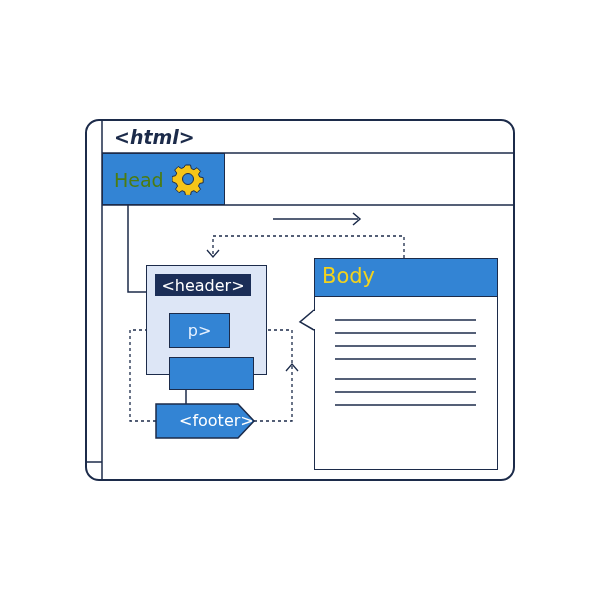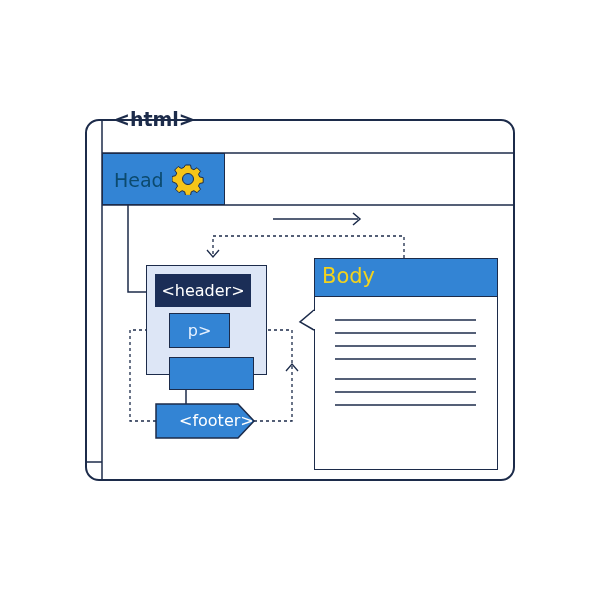--- a/index.html
+++ b/index.html
@@ -6,34 +6,34 @@
   body {
     width: 600px; height: 600px; background: #ffffff; position: relative; overflow: hidden;
     font-family: "DejaVu Sans", "Liberation Sans", sans-serif;
   }
   .abs { position: absolute; box-sizing: border-box; }
   .window {
     left: 85px; top: 119px; width: 430px; height: 362px;
     border: 2px solid #1c2b4a; border-radius: 14px; background: #fff;
   }
   .html-label {
-    left: 114px; top: 108px; font-size: 19px; font-weight: bold; color: #1c2b4a;
+    left: 114px; top: 126px; font-size: 19px; font-weight: bold; color: #1c2b4a; font-style: italic;
   }
   .head-bar {
     left: 102px; top: 153px; width: 123px; height: 52px; background: #3384d4;
     border: 1px solid #1c2b4a;
   }
-  .head-label { left: 114px; top: 169px; font-size: 19px; color: #0c4a6e; }
+  .head-label { left: 114px; top: 169px; font-size: 19px; color: #4d7c0f; }
   .gear { left: 172px; top: 163px; width: 32px; height: 32px; }
   .header-group {
     left: 146px; top: 265px; width: 121px; height: 110px;
     background: #dde6f6; border: 1.5px solid #1c2b4a;
   }
   .header-box {
-    left: 155px; top: 274px; width: 96px; height: 33px; background: #1b2e57;
+    left: 155px; top: 274px; width: 96px; height: 22px; background: #1b2e57;
     color: #fff; font-size: 16px; display: flex; align-items: center; justify-content: center;
   }
   .p-box {
     left: 169px; top: 313px; width: 61px; height: 35px; background: #3384d4;
     border: 1.5px solid #1c2b4a; color: #e8f2ff; font-size: 16px;
     display: flex; align-items: center; justify-content: center;
   }
   .block-box {
     left: 169px; top: 357px; width: 85px; height: 33px; background: #3384d4;
     border: 1.5px solid #1c2b4a;

